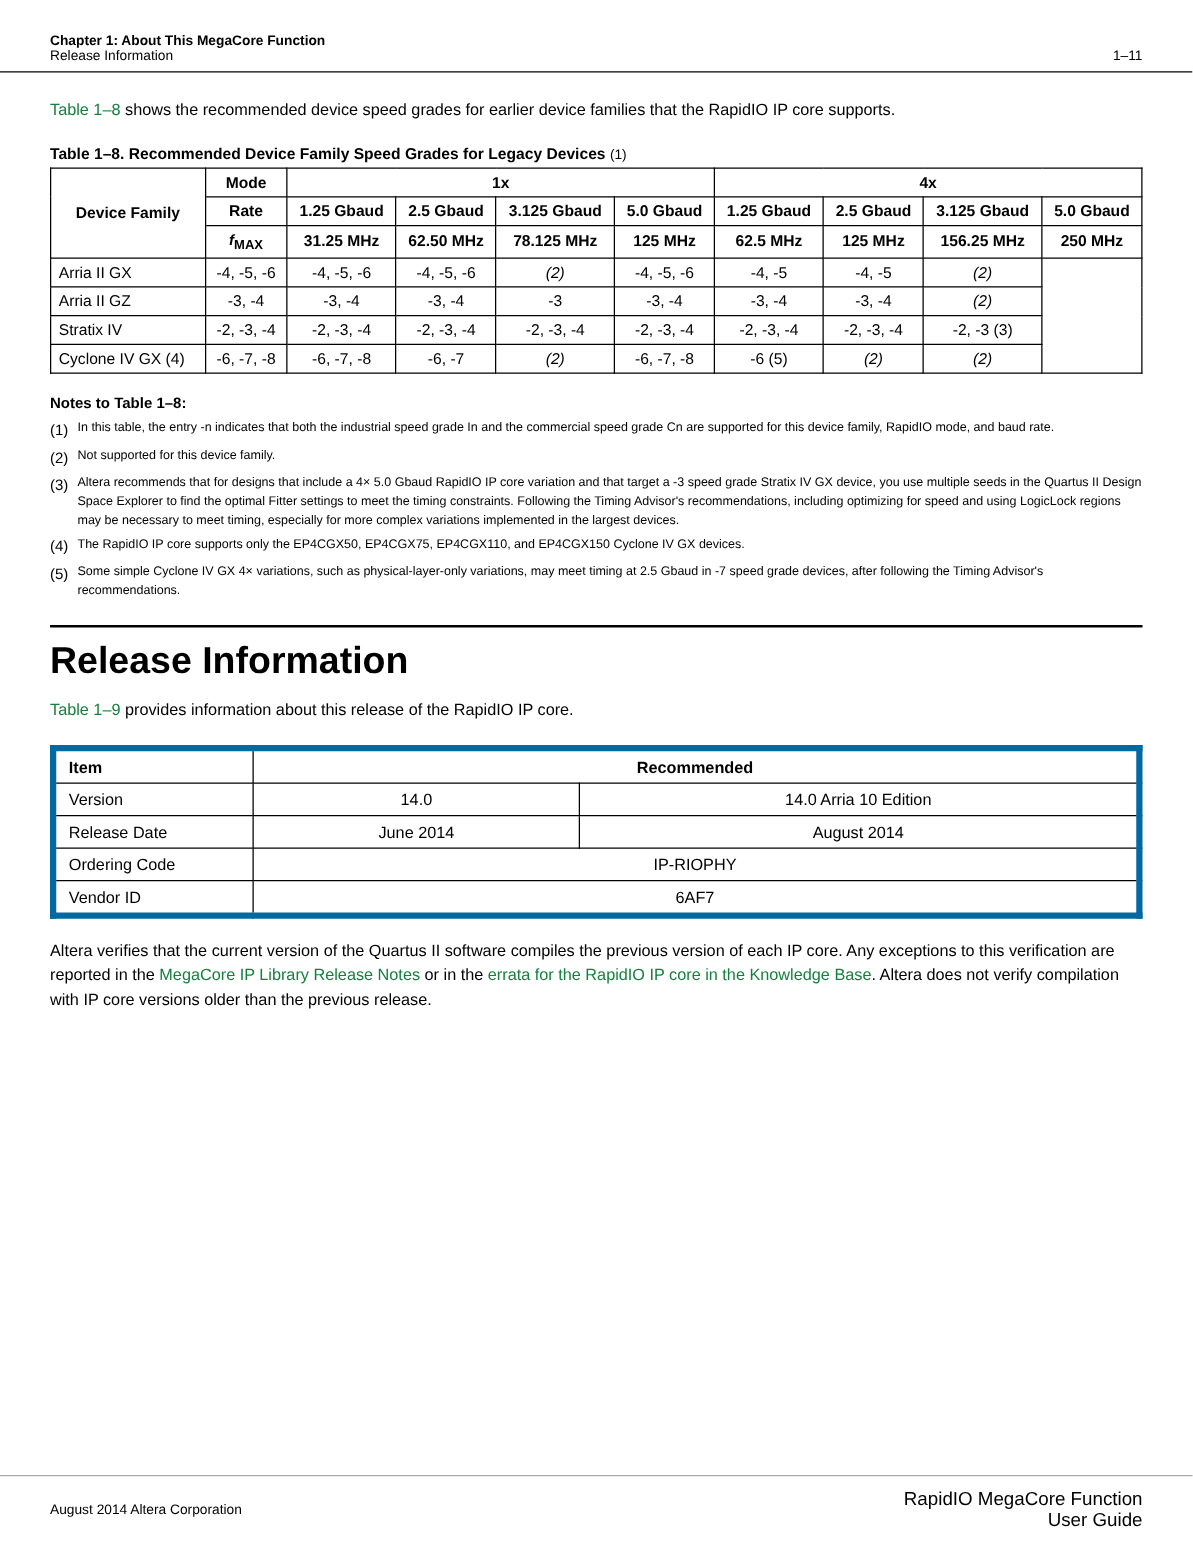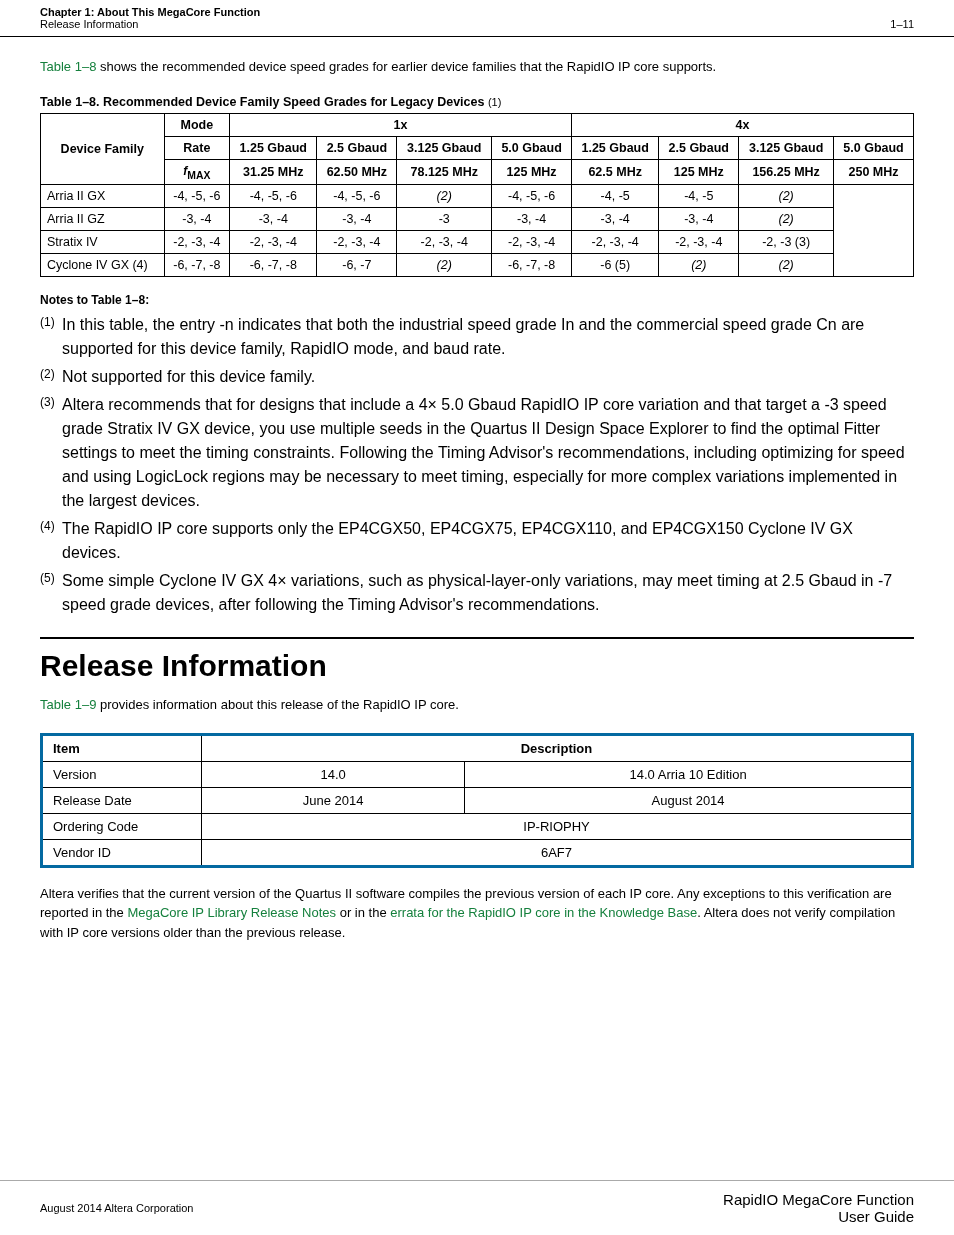--- a/index.html
+++ b/index.html
@@ -8,21 +8,21 @@
       font-size: 13px;
       color: #000;
       background: #fff;
       width: 954px;
       min-height: 1235px;
       padding: 0;
     }
 
     
     .page-header {
-      padding: 6px 40px 6px 40px;
+      padding: 27px 40px 6px 40px;
       border-bottom: 1px solid #000;
       display: flex;
       justify-content: space-between;
       align-items: flex-end;
     }
     .page-header-left { font-size: 11px; }
     .page-header-left .chapter { font-weight: bold; }
     .page-header-left .sub { font-size: 11px; }
     .page-header-right { font-size: 11px; font-weight: normal; }
 
@@ -83,21 +83,21 @@
       margin-top: 20px;
       margin-bottom: 12px;
       border-top: 2px solid #000;
       padding-top: 10px;
     }
 
     
     .release-table {
       width: 100%;
       border-collapse: collapse;
-      border: 3px solid #0369a1;
+      border: 5px solid #0369a1;
       margin-bottom: 16px;
       font-size: 13px;
     }
     .release-table th, .release-table td {
       border: 1px solid #000;
       padding: 5px 10px;
       text-align: center;
       vertical-align: middle;
     }
     .release-table th { font-weight: bold; }
@@ -117,21 +117,21 @@
       border-top: 1px solid #aaa;
       background: #fff;
     }
     .page-footer-right { text-align: right; font-size: 15px; }
     .bold { font-weight: bold; }
     .fmax { font-style: italic; font-size: 12px; }
 
     .notes-list { list-style: none; padding: 0; margin: 0; }
     .notes-list li { display: flex; margin-bottom: 4px; }
     .notes-list li .num { min-width: 22px; font-size: 12px; }
-    .notes-list li .text { font-size: 16px; line-height: 1.5; }
+    .notes-list li .text { font-size: 10px; line-height: 1.5; }
   </style>
 </head>
 <body>
 
 <div class="page-header">
   <div class="page-header-left">
     <div class="chapter bold">Chapter 1:  About This MegaCore Function</div>
     <div class="sub">Release Information</div>
   </div>
   <div class="page-header-right">1–11</div>
@@ -264,21 +264,21 @@
 
   <p class="intro-para">
     <a class="link">Table 1–9</a><span> provides information about this release of the RapidIO IP core.</span>
   </p>
 
 
   <table class="release-table">
     <thead>
       <tr>
         <th class="item-col">Item</th>
-        <th colspan="2">Description</th>
+        <th colspan="2">Recommended</th>
       </tr>
     </thead>
     <tbody id="release-table-body">
     <tr>
           <td class="item-col">Version</td>
           <td>14.0</td>
           <td>14.0 Arria 10 Edition</td>
         </tr>
         <tr>
           <td class="item-col">Release Date</td>

